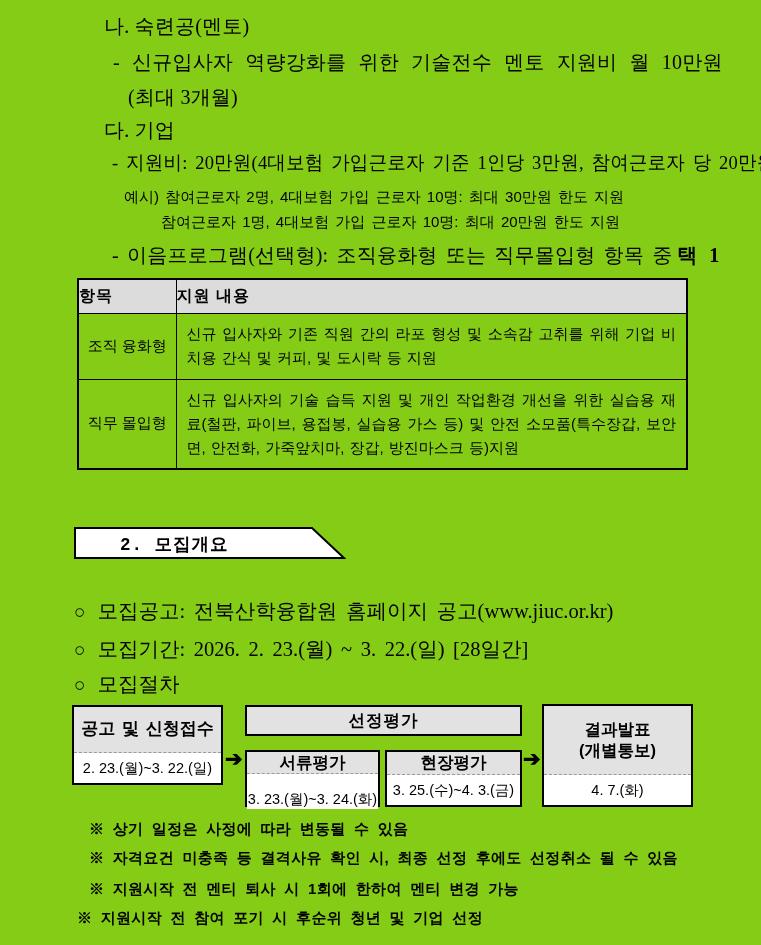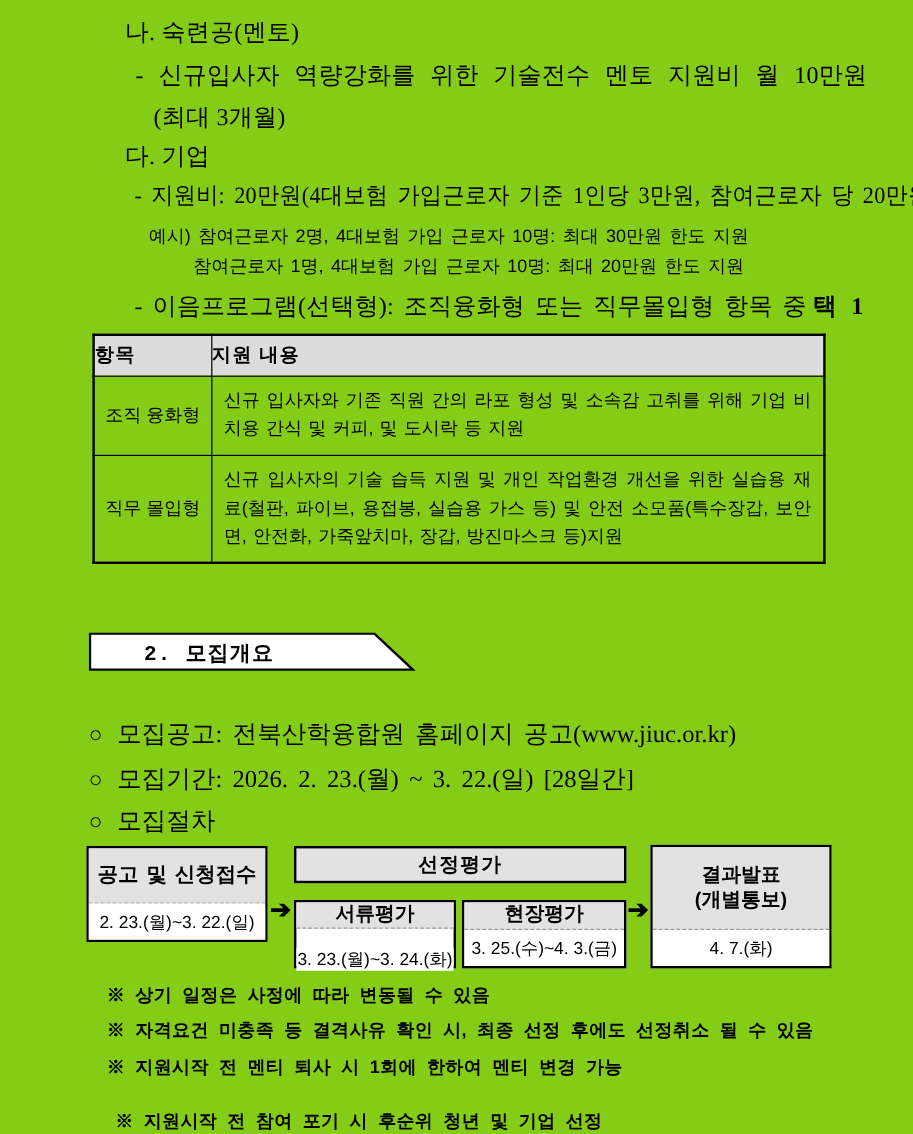--- a/index.html
+++ b/index.html
@@ -160,15 +160,15 @@
         <span>결과발표</span>
         <span>(개별통보)</span>
       </div>
       <div class="fc-date">4. 7.(화)</div>
     </div>
   </div>
 
   <div class="abs note" style="left:89px; top:820px;">※ 상기 일정은 사정에 따라 변동될 수 있음</div>
   <div class="abs note" style="left:89px; top:849px;">※ 자격요건 미충족 등 결격사유 확인 시, 최종 선정 후에도 선정취소 될 수 있음</div>
   <div class="abs note" style="left:89px; top:880px;">※ 지원시작 전 멘티 퇴사 시 1회에 한하여 멘티 변경 가능</div>
-  <div class="abs note" style="left:96px; top:909px;margin-top:16px;">※ 지원시작 전 참여 포기 시 후순위 청년 및 기업 선정</div>
+  <div class="abs note" style="left:77px; top:909px;">※ 지원시작 전 참여 포기 시 후순위 청년 및 기업 선정</div>
 
 </div>
 
 </body></html>

